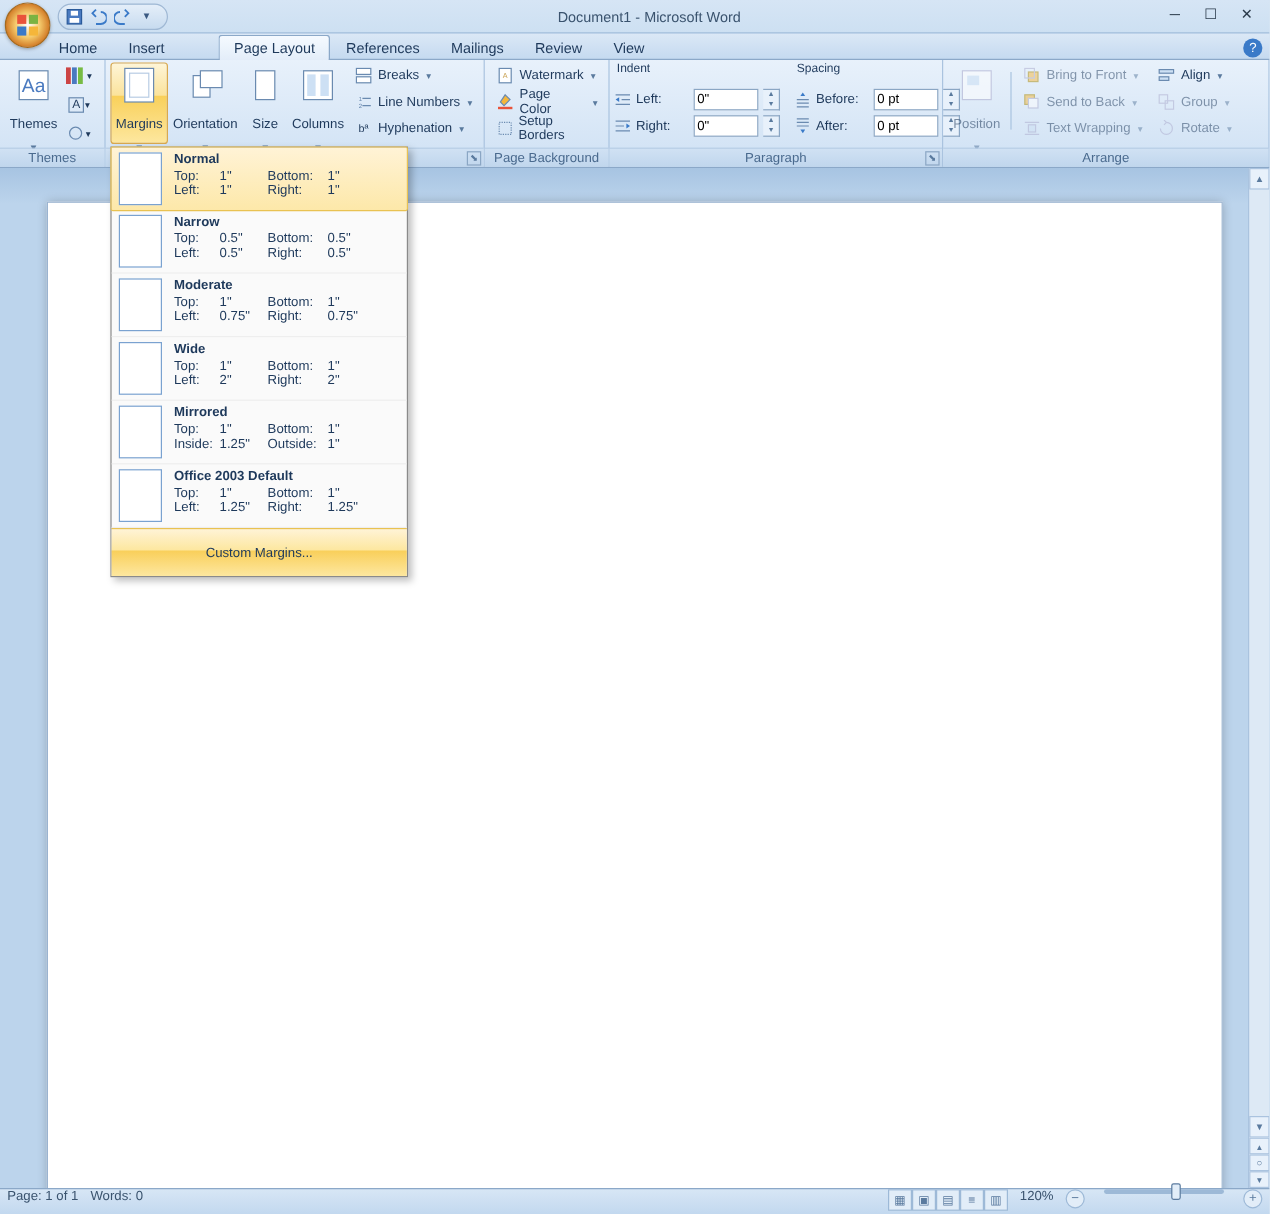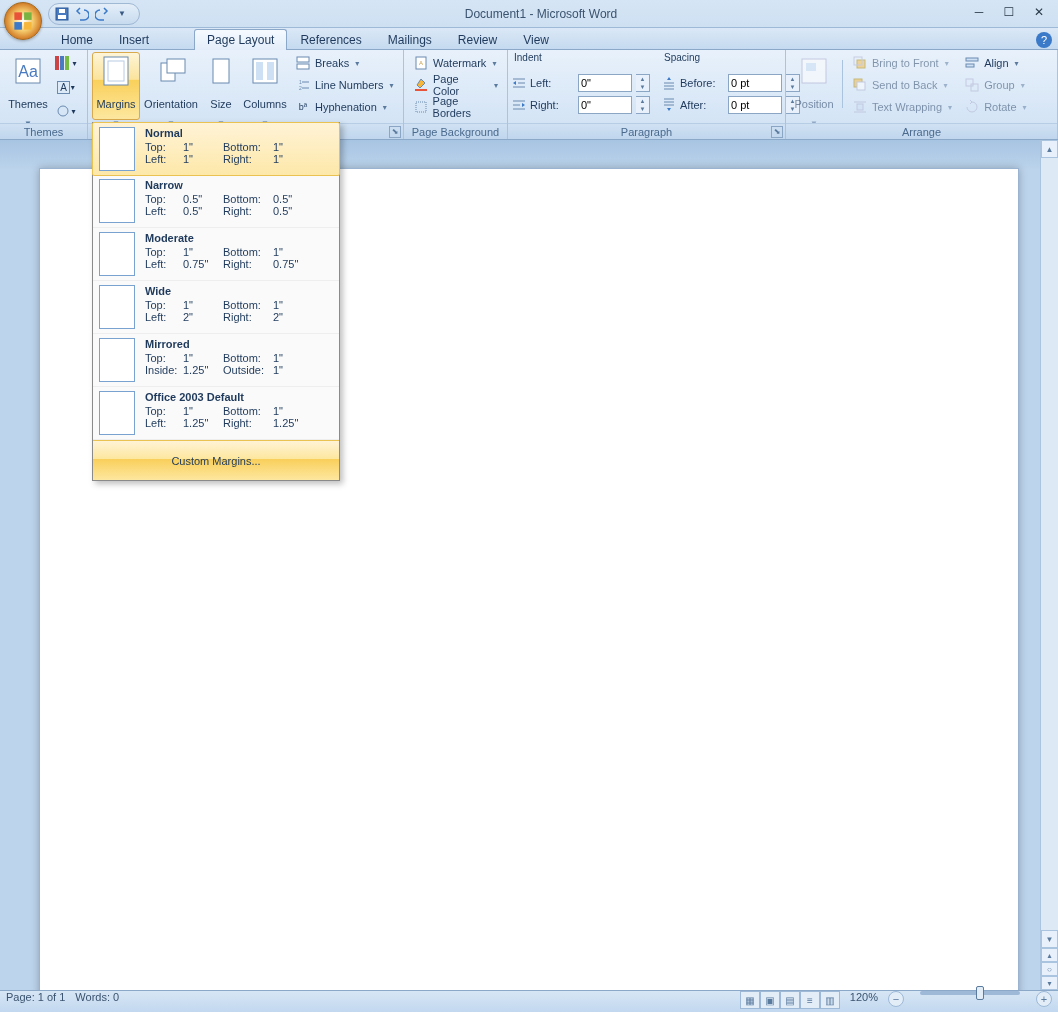--- a/index.html
+++ b/index.html
@@ -10,21 +10,21 @@
 .office-btn { width: 38px; height: 38px; border-radius: 50%; background: radial-gradient(#fff,#f4c96b 40%,#d47f2a 70%); border: 1px solid #a36a20; position: absolute; left: 4px; top: 2px; z-index: 20; box-shadow: 0 1px 3px rgba(0,0,0,.3); display:flex;align-items:center;justify-content:center;font-size:10px;color:#7a4; }
 .office-btn svg { width:26px;height:26px; }
 .qat { margin-left: 48px; display: flex; align-items: center; gap: 2px; height: 22px; background: linear-gradient(#e4eef9,#c7dbef); border: 1px solid #9fb8d4; border-radius: 11px; padding: 0 8px 0 4px; }
 .qat-btn { width: 18px; height: 18px; display: flex; align-items: center; justify-content: center; color: #3b5a82; cursor: pointer; }
 .title-text { position: absolute; left: 0; right: 0; text-align: center; font-size: 12px; color: #3a536e; pointer-events: none; margin-left: 24px; }
 .win-controls { position: absolute; right: 4px; top: 2px; display: flex; gap: 0; }
 .win-btn { width: 30px; height: 20px; display: flex; align-items: center; justify-content: center; color: #2a3a4a; cursor: pointer; font-size: 12px; }
 .help-btn { position:absolute; right:6px; top:32px; width:16px;height:16px;border-radius:50%;background:#3a7ac8;color:#fff;font-size:11px;display:flex;align-items:center;justify-content:center;cursor:pointer;z-index:5;}
 
 
-.tabs { height: 22px; background: linear-gradient(#dbe8f6,#c5daf0); display: flex; align-items: flex-end; padding-left: 48px; border-bottom: 1px solid #8ba8c8; position: relative; }
+.tabs { height: 22px; background: linear-gradient(#dbe8f6,#c5daf0); display: flex; align-items: flex-end; padding-left: 36px; border-bottom: 1px solid #8ba8c8; position: relative; }
 .tab { padding: 3px 12px; font-size: 12px; color: #1e395b; cursor: pointer; border: 1px solid transparent; border-bottom: none; position: relative; top: 1px; }
 .tab.active { background: linear-gradient(#f5faff,#e3edf9); border-color: #8ba8c8; border-top-left-radius: 3px; border-top-right-radius: 3px; margin-left: 32px; }
 
 
 .ribbon { height: 90px; background: linear-gradient(#e8f1fb,#cfe1f4); border-bottom: 1px solid #8ba8c8; display: flex; }
 .group { border-right: 1px solid #aac3df; display: flex; flex-direction: column; position: relative; padding: 2px 4px 0 4px; }
 .group-body { flex: 1; display: flex; align-items: flex-start; gap: 2px; }
 .group-label { height: 16px; font-size: 11px; color: #4a6a8e; text-align: center; background: linear-gradient(#d0e1f3,#c0d6ed); margin: 0 -4px; border-top: 1px solid #b6cde5; position: relative; line-height: 16px; }
 .dlg-launcher { position: absolute; right: 2px; bottom: 1px; width: 12px; height: 12px; border: 1px solid #8aa6c4; font-size: 8px; color: #5a7a9e; display:flex;align-items:center;justify-content:center;cursor:pointer; }
 
@@ -276,21 +276,21 @@
             </span>
             <span>Page Color</span>
             <span class="ar">▾</span>
           </div>
         <div class="small-btn">
             <span class="sico">
               <svg width="14" height="14" viewBox="0 0 14 14">
                 <rect x="2" y="2" width="10" height="10" fill="none" stroke="#6a8ab0" stroke-dasharray="1 1"></rect>
               </svg>
             </span>
-            <span>Page Borders</span>
+            <span>Setup Borders</span>
           </div>
       </div>
     </div>
     <div class="group-label">Page Background</div>
   </div>
 
   <div class="group" style="width:278px;">
     <div class="group-body" style="gap:12px;">
       <div class="para-col">
         <div class="para-head">Indent</div>

